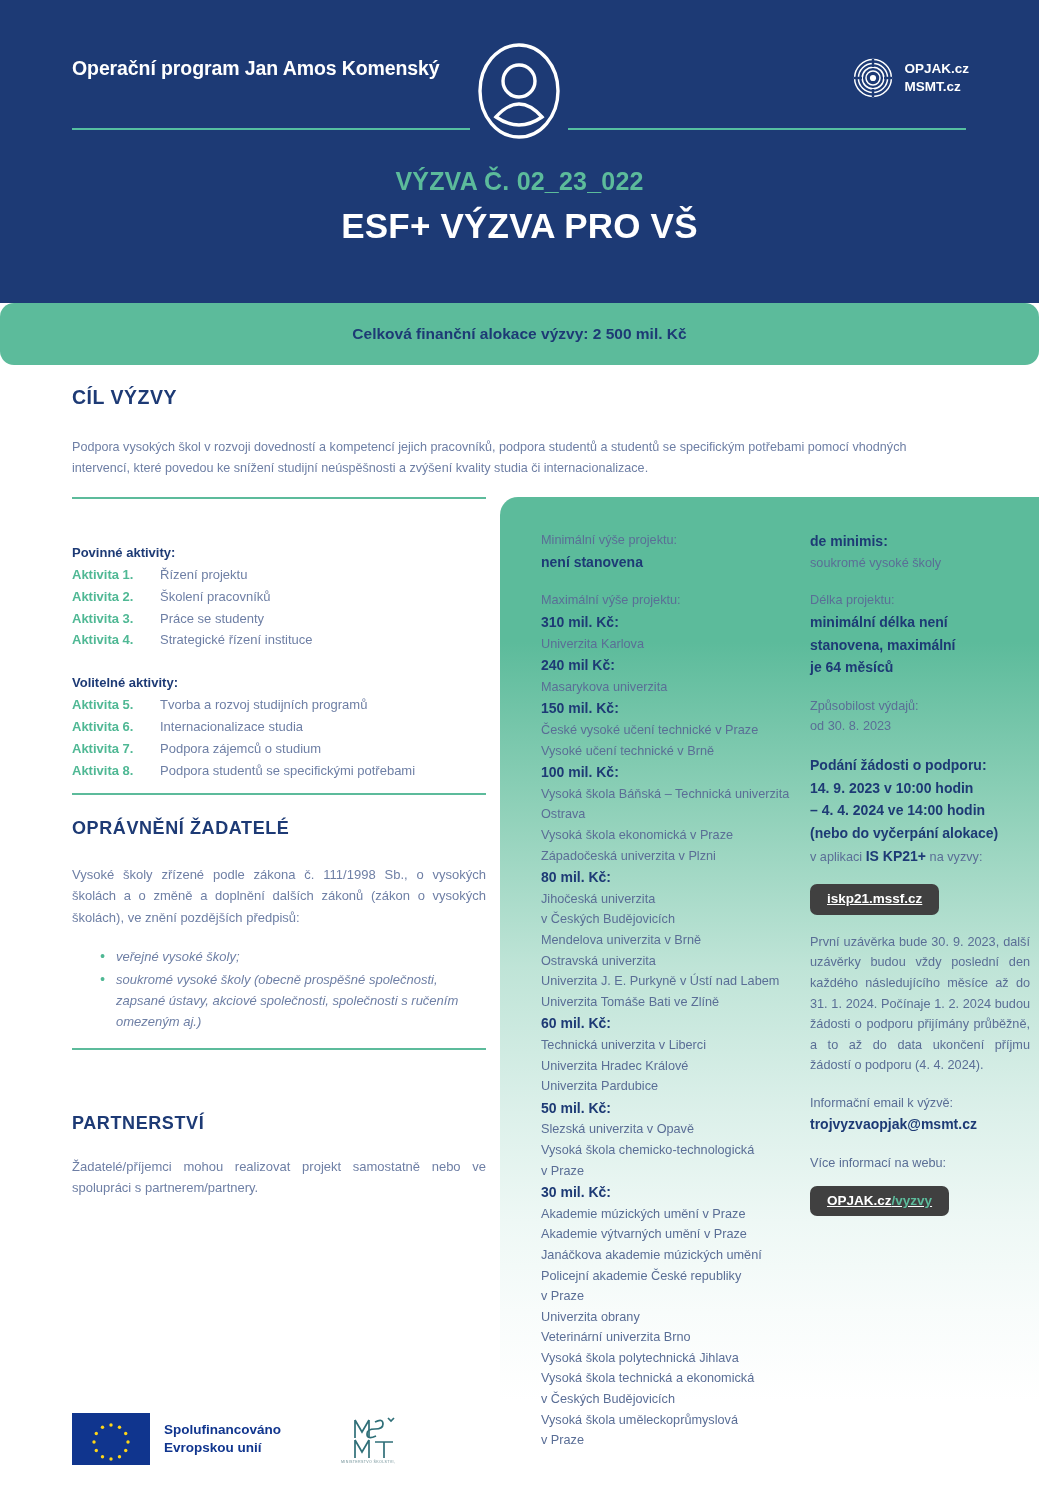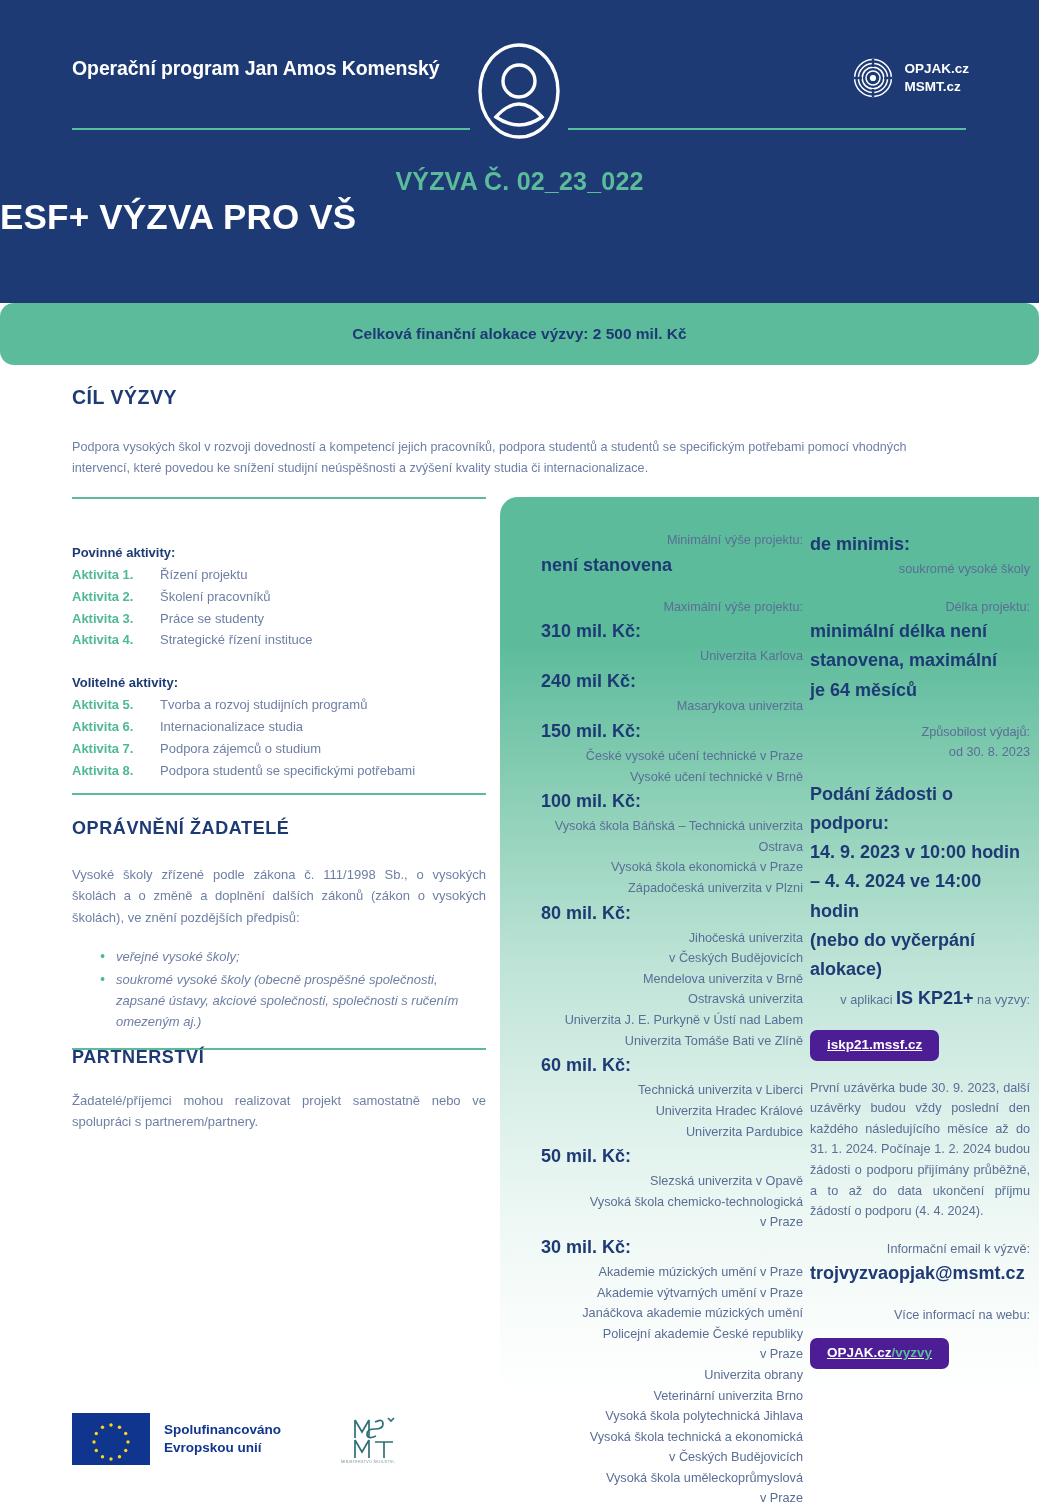--- a/index.html
+++ b/index.html
@@ -71,22 +71,23 @@
     left: 0; top: 167px;
     width: 1039px;
     text-align: center;
     color: #5cbb9b;
     font-size: 25px;
     font-weight: bold;
     letter-spacing: 0.2px;
   }
   .vyzva-title {
     position: absolute;
-    left: 0; top: 197px;
+    left: 0; top: 206px;
     width: 1039px;
+    text-align: center;
     color: #ffffff;
     font-size: 35px;
     font-weight: bold;
     letter-spacing: 0.2px;
   }
 
   
   .alloc-bar {
     position: absolute;
     left: 0; top: 303px;
@@ -193,35 +194,34 @@
   }
   .panel-col-b {
     position: absolute;
     left: 810px; top: 530px;
     width: 220px;
   }
   .p-label {
     color: #5a6e96;
     font-size: 12.7px;
     line-height: 1.62;
-    text-align: right;
   }
   .p-strong {
     color: #1d3a75;
-    font-size: 18px;
+    font-size: 14px;
     font-weight: bold;
     line-height: 1.62;
   }
   .p-gap { height: 17px; }
   .p-gap-sm { height: 12px; }
   .just { text-align: justify; }
 
   .pill {
     display: inline-block;
-    background: #4c1d95;
+    background: #404040;
     color: #ffffff;
     font-size: 13.5px;
     font-weight: bold;
     padding: 8px 17px 9px;
     border-radius: 7px;
     line-height: 1;
   }
   .pill .accent { color: #5cbb9b; }
 
   
@@ -372,21 +372,21 @@
     <ul class="bullets">
       <li>veřejné vysoké školy;</li>
       <li>soukromé vysoké školy (obecně prospěšné společnosti, zapsané ústavy, akciové společnosti, společnosti s ručením omezeným aj.)</li>
     </ul>
   </div>
 
   <div class="col-left" style="top:1048px;">
     <div class="rule-green"></div>
   </div>
 
-  <div class="col-left" style="top:1047px;">
+  <div class="col-left" style="top:1113px;">
     <div class="sec-h">PARTNERSTVÍ</div>
     <div style="height:22px"></div>
     <div class="body-p">Žadatelé/příjemci mohou realizovat projekt samostatně nebo ve spolupráci s partnerem/partnery.</div>
   </div>
 
   <div class="panel-col-a">
     <div class="p-label">Minimální výše projektu:</div>
     <div class="p-strong">není stanovena</div>
 
     <div class="p-gap"></div>

